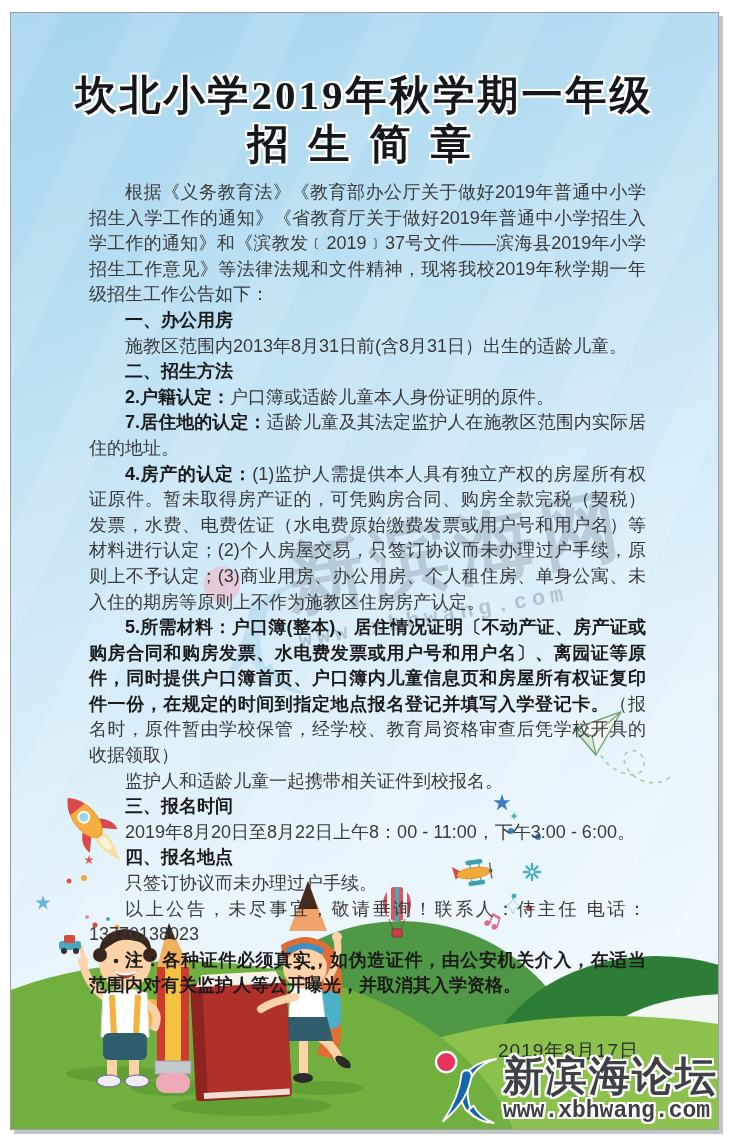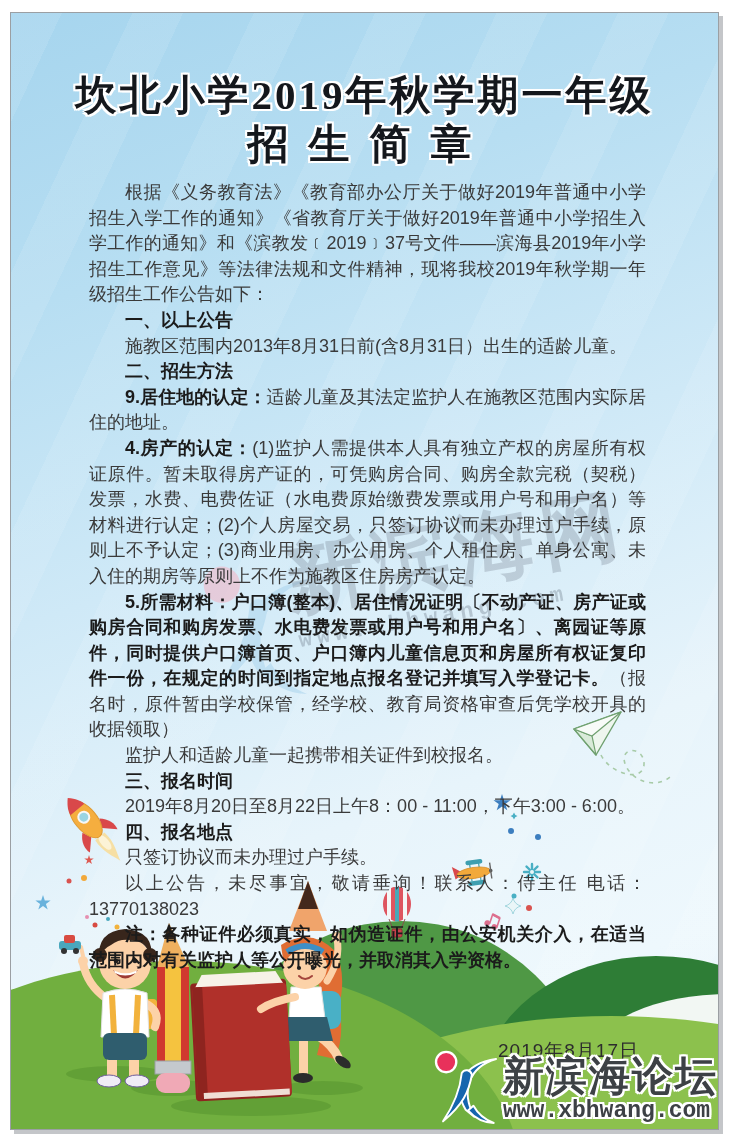--- a/index.html
+++ b/index.html
@@ -149,24 +149,25 @@
     </g>
   </svg>
 
   <div class="title-block">
     <div class="title-line">坎北小学2019年秋学期一年级</div>
     <div class="title-line second">招生简章</div>
   </div>
 
   <main class="body-text">
       <p class="body"><span>根据《义务教育法》《教育部办公厅关于做好2019年普通中小学招生入学工作的通知》《省教育厅关于做好2019年普通中小学招生入学工作的通知》和《滨教发﹝2019﹞37号文件——滨海县2019年小学招生工作意见》等法律法规和文件精神，现将我校2019年秋学期一年级招生工作公告如下：</span></p>
-      <p class="heading"><b>一、以上公告</b></p>
+      <p class="heading"><b>一、办公用房</b></p>
       <p class="body"><span>施教区范围内2013年8月31日前(含8月31日）出生的适龄儿童。</span></p>
       <p class="heading"><b>二、招生方法</b></p>
-      <p class="body"><b>9.居住地的认定：</b><span>适龄儿童及其法定监护人在施教区范围内实际居住的地址。</span></p>
+      <p class="body"><b>2.户籍认定：</b><span>户口簿或适龄儿童本人身份证明的原件。</span></p>
+      <p class="body"><b>7.居住地的认定：</b><span>适龄儿童及其法定监护人在施教区范围内实际居住的地址。</span></p>
       <p class="body"><b>4.房产的认定：</b><span>(1)监护人需提供本人具有独立产权的房屋所有权证原件。暂未取得房产证的，可凭购房合同、购房全款完税（契税）发票，水费、电费佐证（水电费原始缴费发票或用户号和用户名）等材料进行认定；(2)个人房屋交易，只签订协议而未办理过户手续，原则上不予认定；(3)商业用房、办公用房、个人租住房、单身公寓、未入住的期房等原则上不作为施教区住房房产认定。</span></p>
       <p class="body"><b>5.所需材料：户口簿(整本)、居住情况证明〔不动产证、房产证或购房合同和购房发票、水电费发票或用户号和用户名〕、离园证等原件，同时提供户口簿首页、户口簿内儿童信息页和房屋所有权证复印件一份，在规定的时间到指定地点报名登记并填写入学登记卡。</b><span>（报名时，原件暂由学校保管，经学校、教育局资格审查后凭学校开具的收据领取）</span></p>
       <p class="body"><span>监护人和适龄儿童一起携带相关证件到校报名。</span></p>
       <p class="heading"><b>三、报名时间</b></p>
       <p class="body"><span>2019年8月20日至8月22日上午8：00 - 11:00，下午3:00 - 6:00。</span></p>
       <p class="heading"><b>四、报名地点</b></p>
       <p class="body"><span>只签订协议而未办理过户手续。</span></p>
       <p class="body"><span>以上公告，未尽事宜，敬请垂询！联系人：侍主任 电话：13770138023</span></p>
       <p class="body"><b>注：各种证件必须真实，如伪造证件，由公安机关介入，在适当范围内对有关监护人等公开曝光，并取消其入学资格。</b></p>
     </main>

